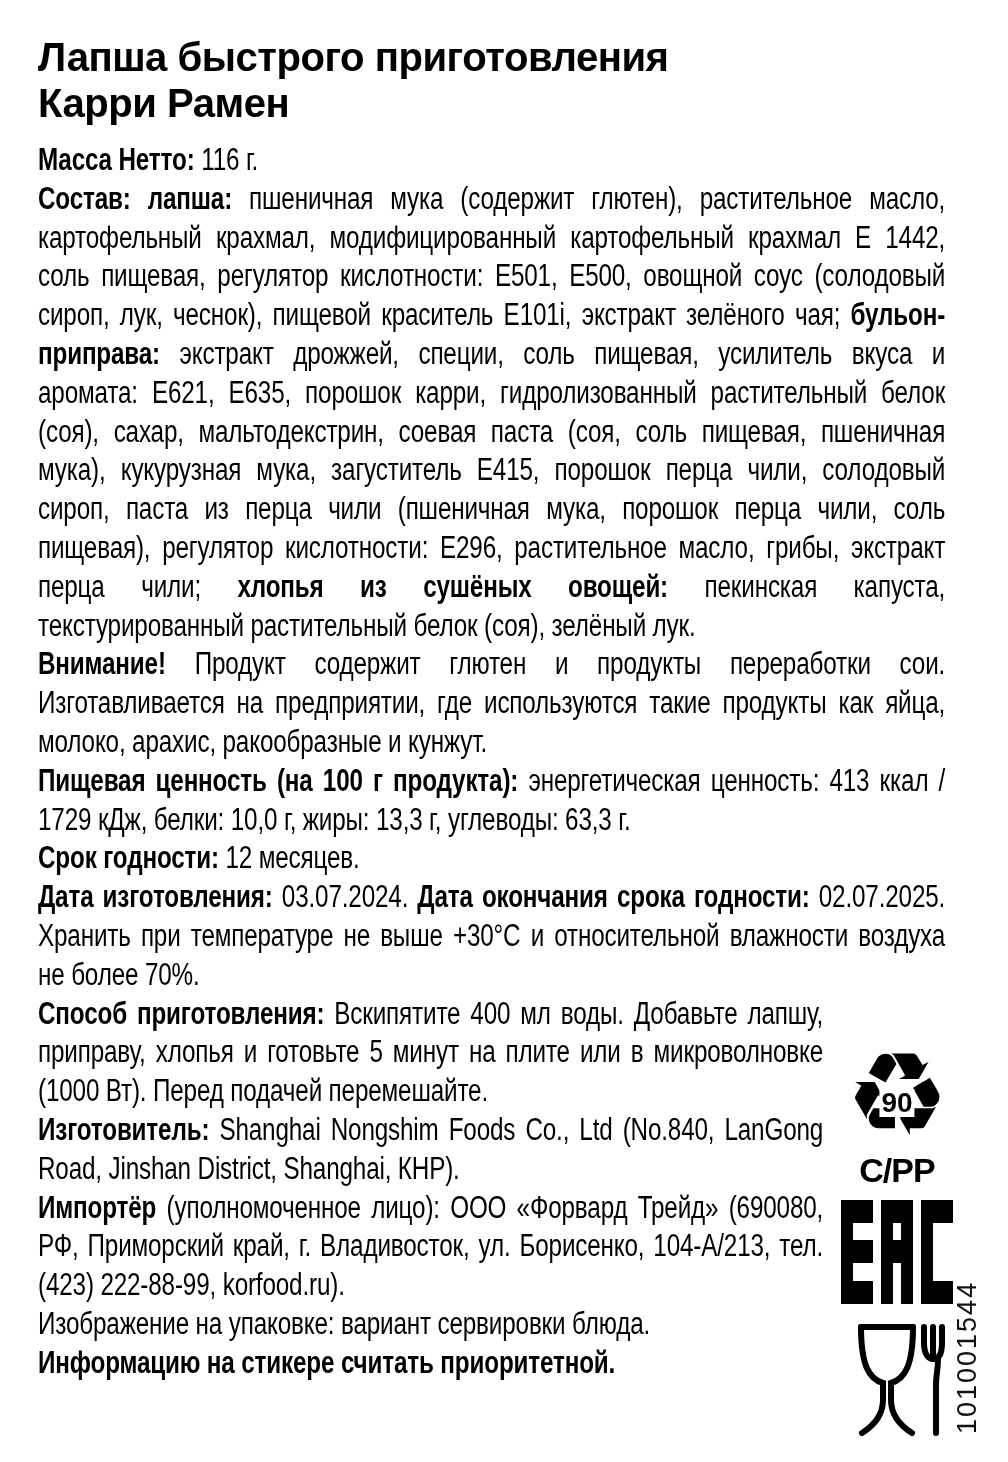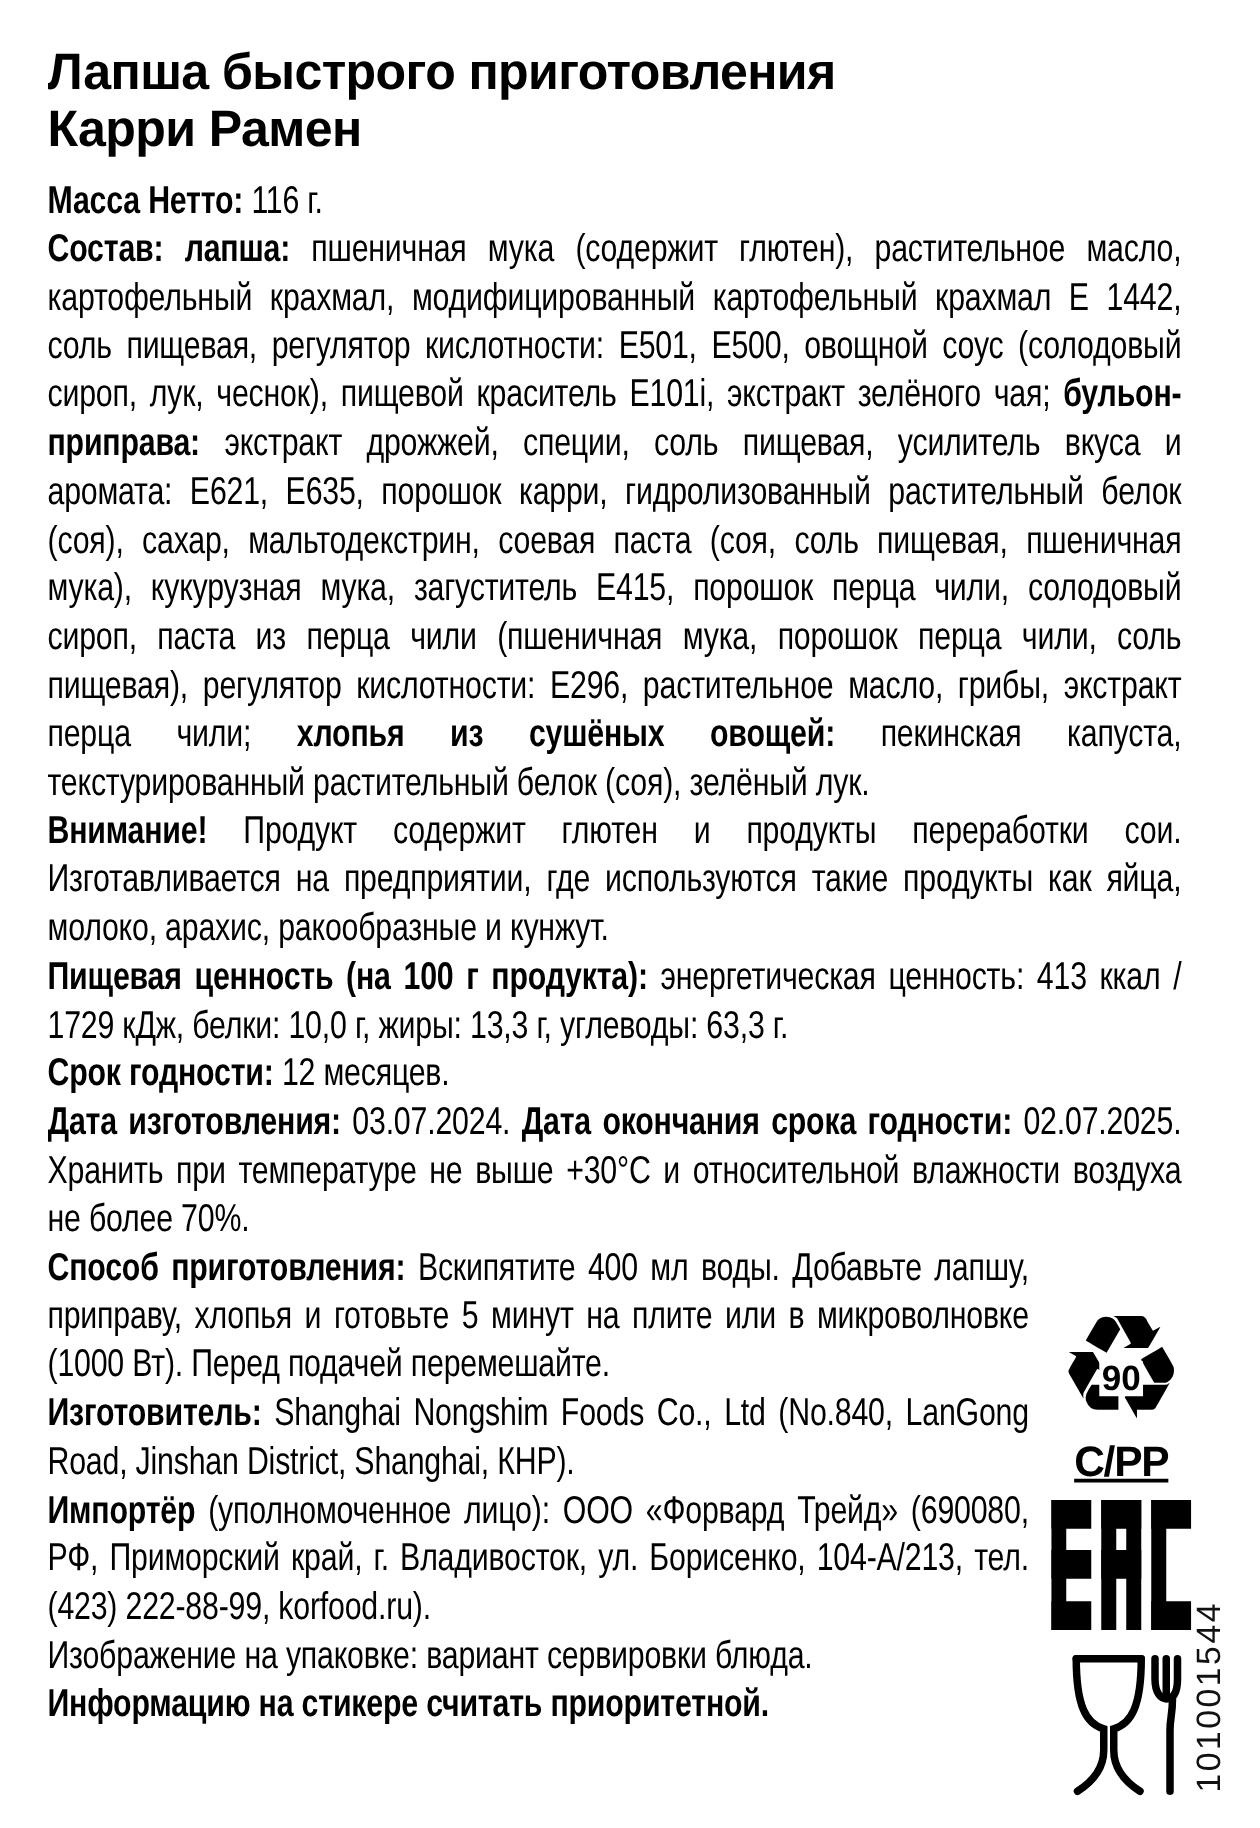--- a/index.html
+++ b/index.html
@@ -66,21 +66,20 @@
     line-height: 1;
     background: #fff;
     padding: 0 2px;
   }
   .cpp {
     font-weight: 700;
     font-size: 34px;
     line-height: 36px;
     margin-top: 2px;
     letter-spacing: -1px;
-    text-decoration: underline;
   }
   .eac-svg { display: block; margin: 12px auto 0; }
   .glass-svg { display: block; margin: 16px auto 0; }
   .batch {
     position: absolute;
     left: 952px; top: 1434px;
     transform: rotate(-90deg);
     transform-origin: 0 0;
     font-size: 27px;
     letter-spacing: 2px;

